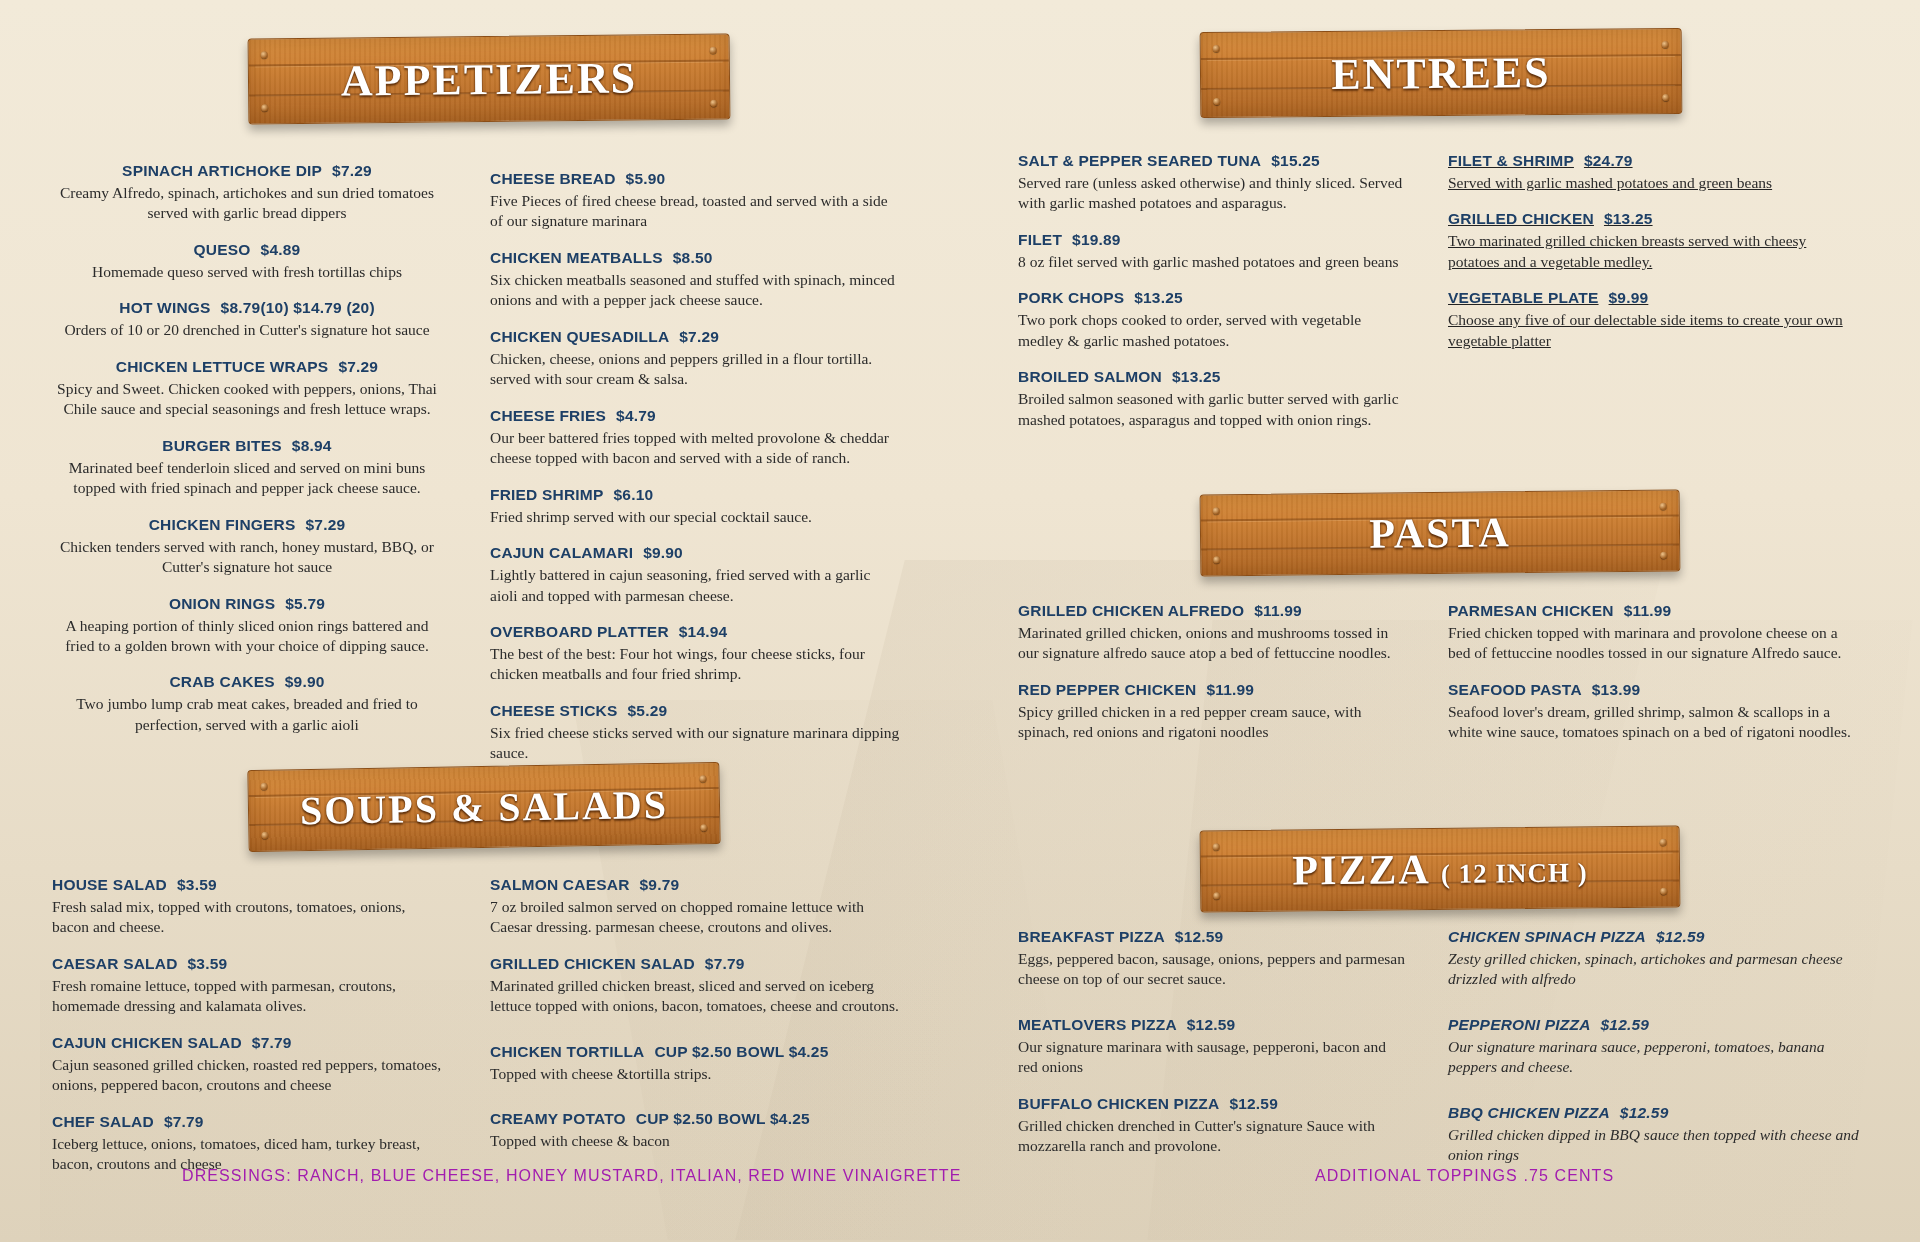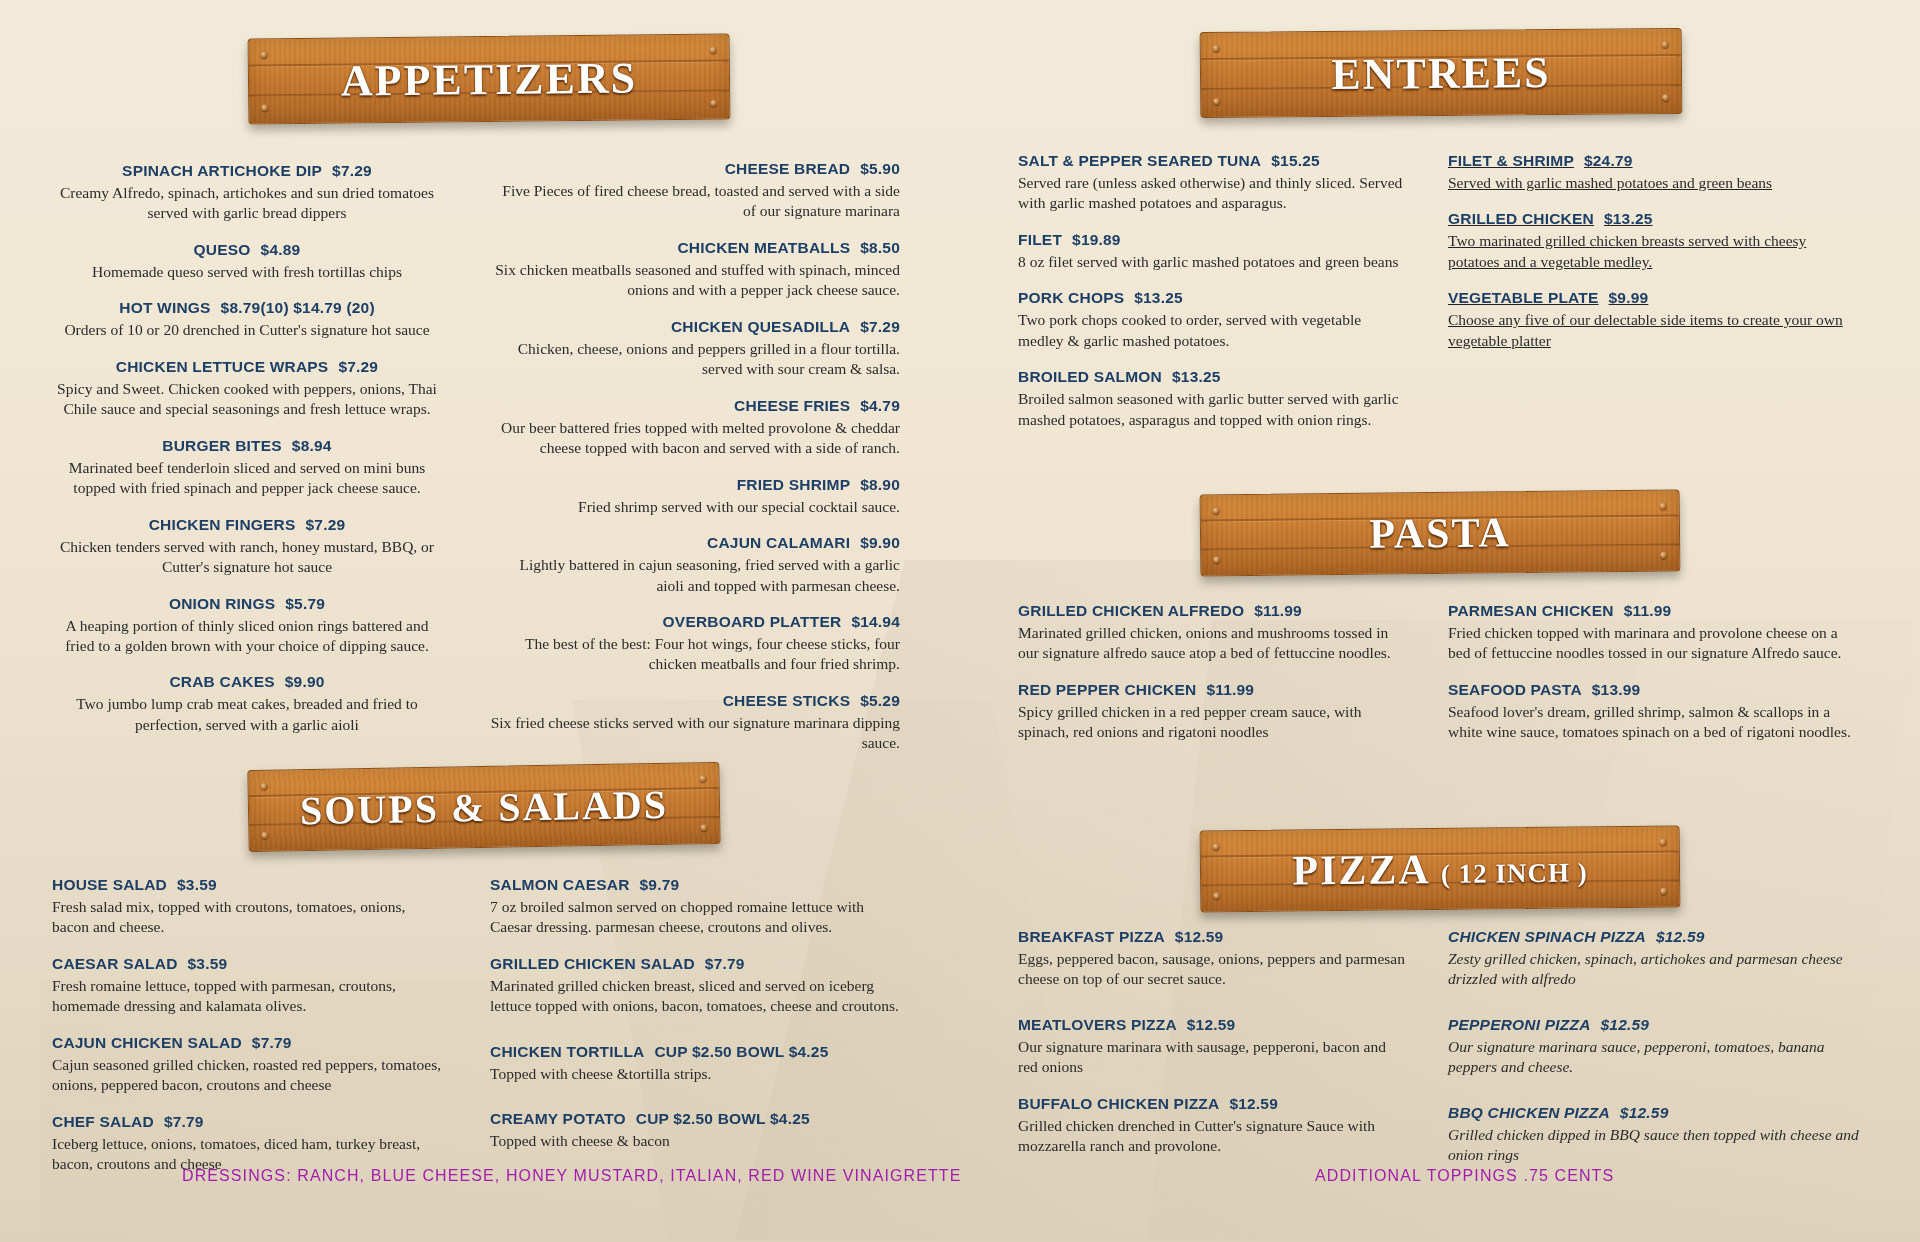--- a/index.html
+++ b/index.html
@@ -145,39 +145,39 @@
     <div class="item">
       <div class="item-head"><span>ONION RINGS</span><span class="price">$5.79</span></div>
       <div class="item-desc">A heaping portion of thinly sliced onion rings battered and fried to a golden brown with your choice of dipping sauce.</div>
     </div>
     <div class="item">
       <div class="item-head"><span>CRAB CAKES</span><span class="price">$9.90</span></div>
       <div class="item-desc">Two jumbo lump crab meat cakes, breaded and fried to perfection, served with a garlic aioli</div>
     </div>
   </div>
 
-  <div class="col" style="left:490px;top:160px;width:410px;text-align:right;">
+  <div class="col" style="left:490px;top:170px;width:410px;">
     <div class="item">
       <div class="item-head"><span>CHEESE BREAD</span><span class="price">$5.90</span></div>
       <div class="item-desc">Five Pieces of fired cheese bread, toasted and served with a side of our signature marinara</div>
     </div>
     <div class="item">
       <div class="item-head"><span>CHICKEN MEATBALLS</span><span class="price">$8.50</span></div>
       <div class="item-desc">Six chicken meatballs seasoned and stuffed with spinach, minced onions and with a pepper jack cheese sauce.</div>
     </div>
     <div class="item">
       <div class="item-head"><span>CHICKEN QUESADILLA</span><span class="price">$7.29</span></div>
       <div class="item-desc">Chicken, cheese, onions and peppers grilled in a flour tortilla. served with sour cream &amp; salsa.</div>
     </div>
     <div class="item">
       <div class="item-head"><span>CHEESE FRIES</span><span class="price">$4.79</span></div>
       <div class="item-desc">Our beer battered fries topped with melted provolone &amp; cheddar cheese topped with bacon and served with a side of ranch.</div>
     </div>
     <div class="item">
-      <div class="item-head"><span>FRIED SHRIMP</span><span class="price">$8.90</span></div>
+      <div class="item-head"><span>FRIED SHRIMP</span><span class="price">$6.10</span></div>
       <div class="item-desc">Fried shrimp served with our special cocktail sauce.</div>
     </div>
     <div class="item">
       <div class="item-head"><span>CAJUN CALAMARI</span><span class="price">$9.90</span></div>
       <div class="item-desc">Lightly battered in cajun seasoning, fried served with a garlic aioli and topped with parmesan cheese.</div>
     </div>
     <div class="item">
       <div class="item-head"><span>OVERBOARD PLATTER</span><span class="price">$14.94</span></div>
       <div class="item-desc">The best of the best: Four hot wings, four cheese sticks, four chicken meatballs and four fried shrimp.</div>
     </div>

